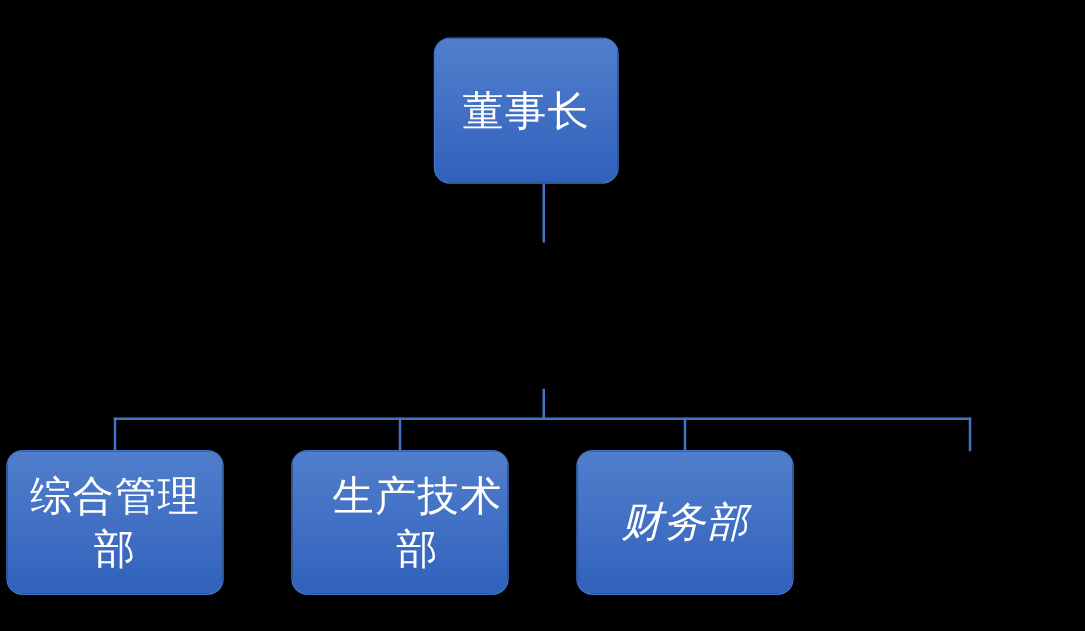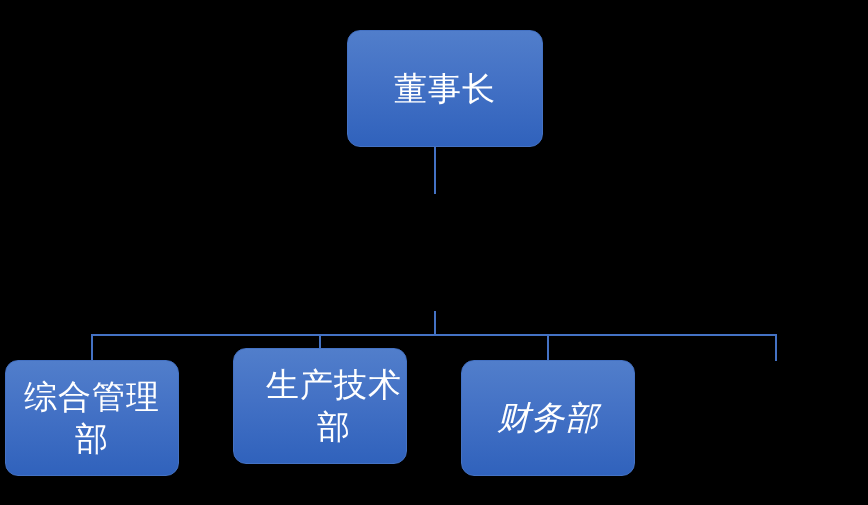--- a/index.html
+++ b/index.html
@@ -11,21 +11,21 @@
     position: relative;
     width: 868px;
     height: 505px;
     background: #000000;
     overflow: hidden;
     font-family: "Liberation Sans", sans-serif;
   }
   .node {
     position: absolute;
     box-sizing: border-box;
-    width: 196px;
+    width: 148px;
     height: 117px;
     border-radius: 13px;
     background: linear-gradient(180deg, #517ECB 0%, #4371C5 45%, #3062BC 100%);
     border: 1px solid #4472C4;
     color: #FFFFFF;
     display: flex;
     align-items: center;
     justify-content: center;
     text-align: center;
     font-size: 33px;
@@ -33,21 +33,21 @@
     white-space: pre-line;
     letter-spacing: 1px;
   }
   .node.small {
     width: 174px;
     height: 116px;
   }
   .node-chairman { left: 347px; top: 30px; }
   .node-gm       { left: 347px; top: 194px; }
   .node-d1 { left: 5px;   top: 360px; }
-  .node-d2 { left: 233px; top: 348px; padding-left: 28px; }
+  .node-d2 { left: 233px; top: 360px; padding-left: 28px; }
   .node-d3 { left: 461px; top: 360px; font-style: italic; }
   .node-d4 { left: 689px; top: 360px; }
 
   .line {
     position: absolute;
     background: #4472C4;
   }
   .line.v { width: 2px; }
   .line.h { height: 2px; }
 

